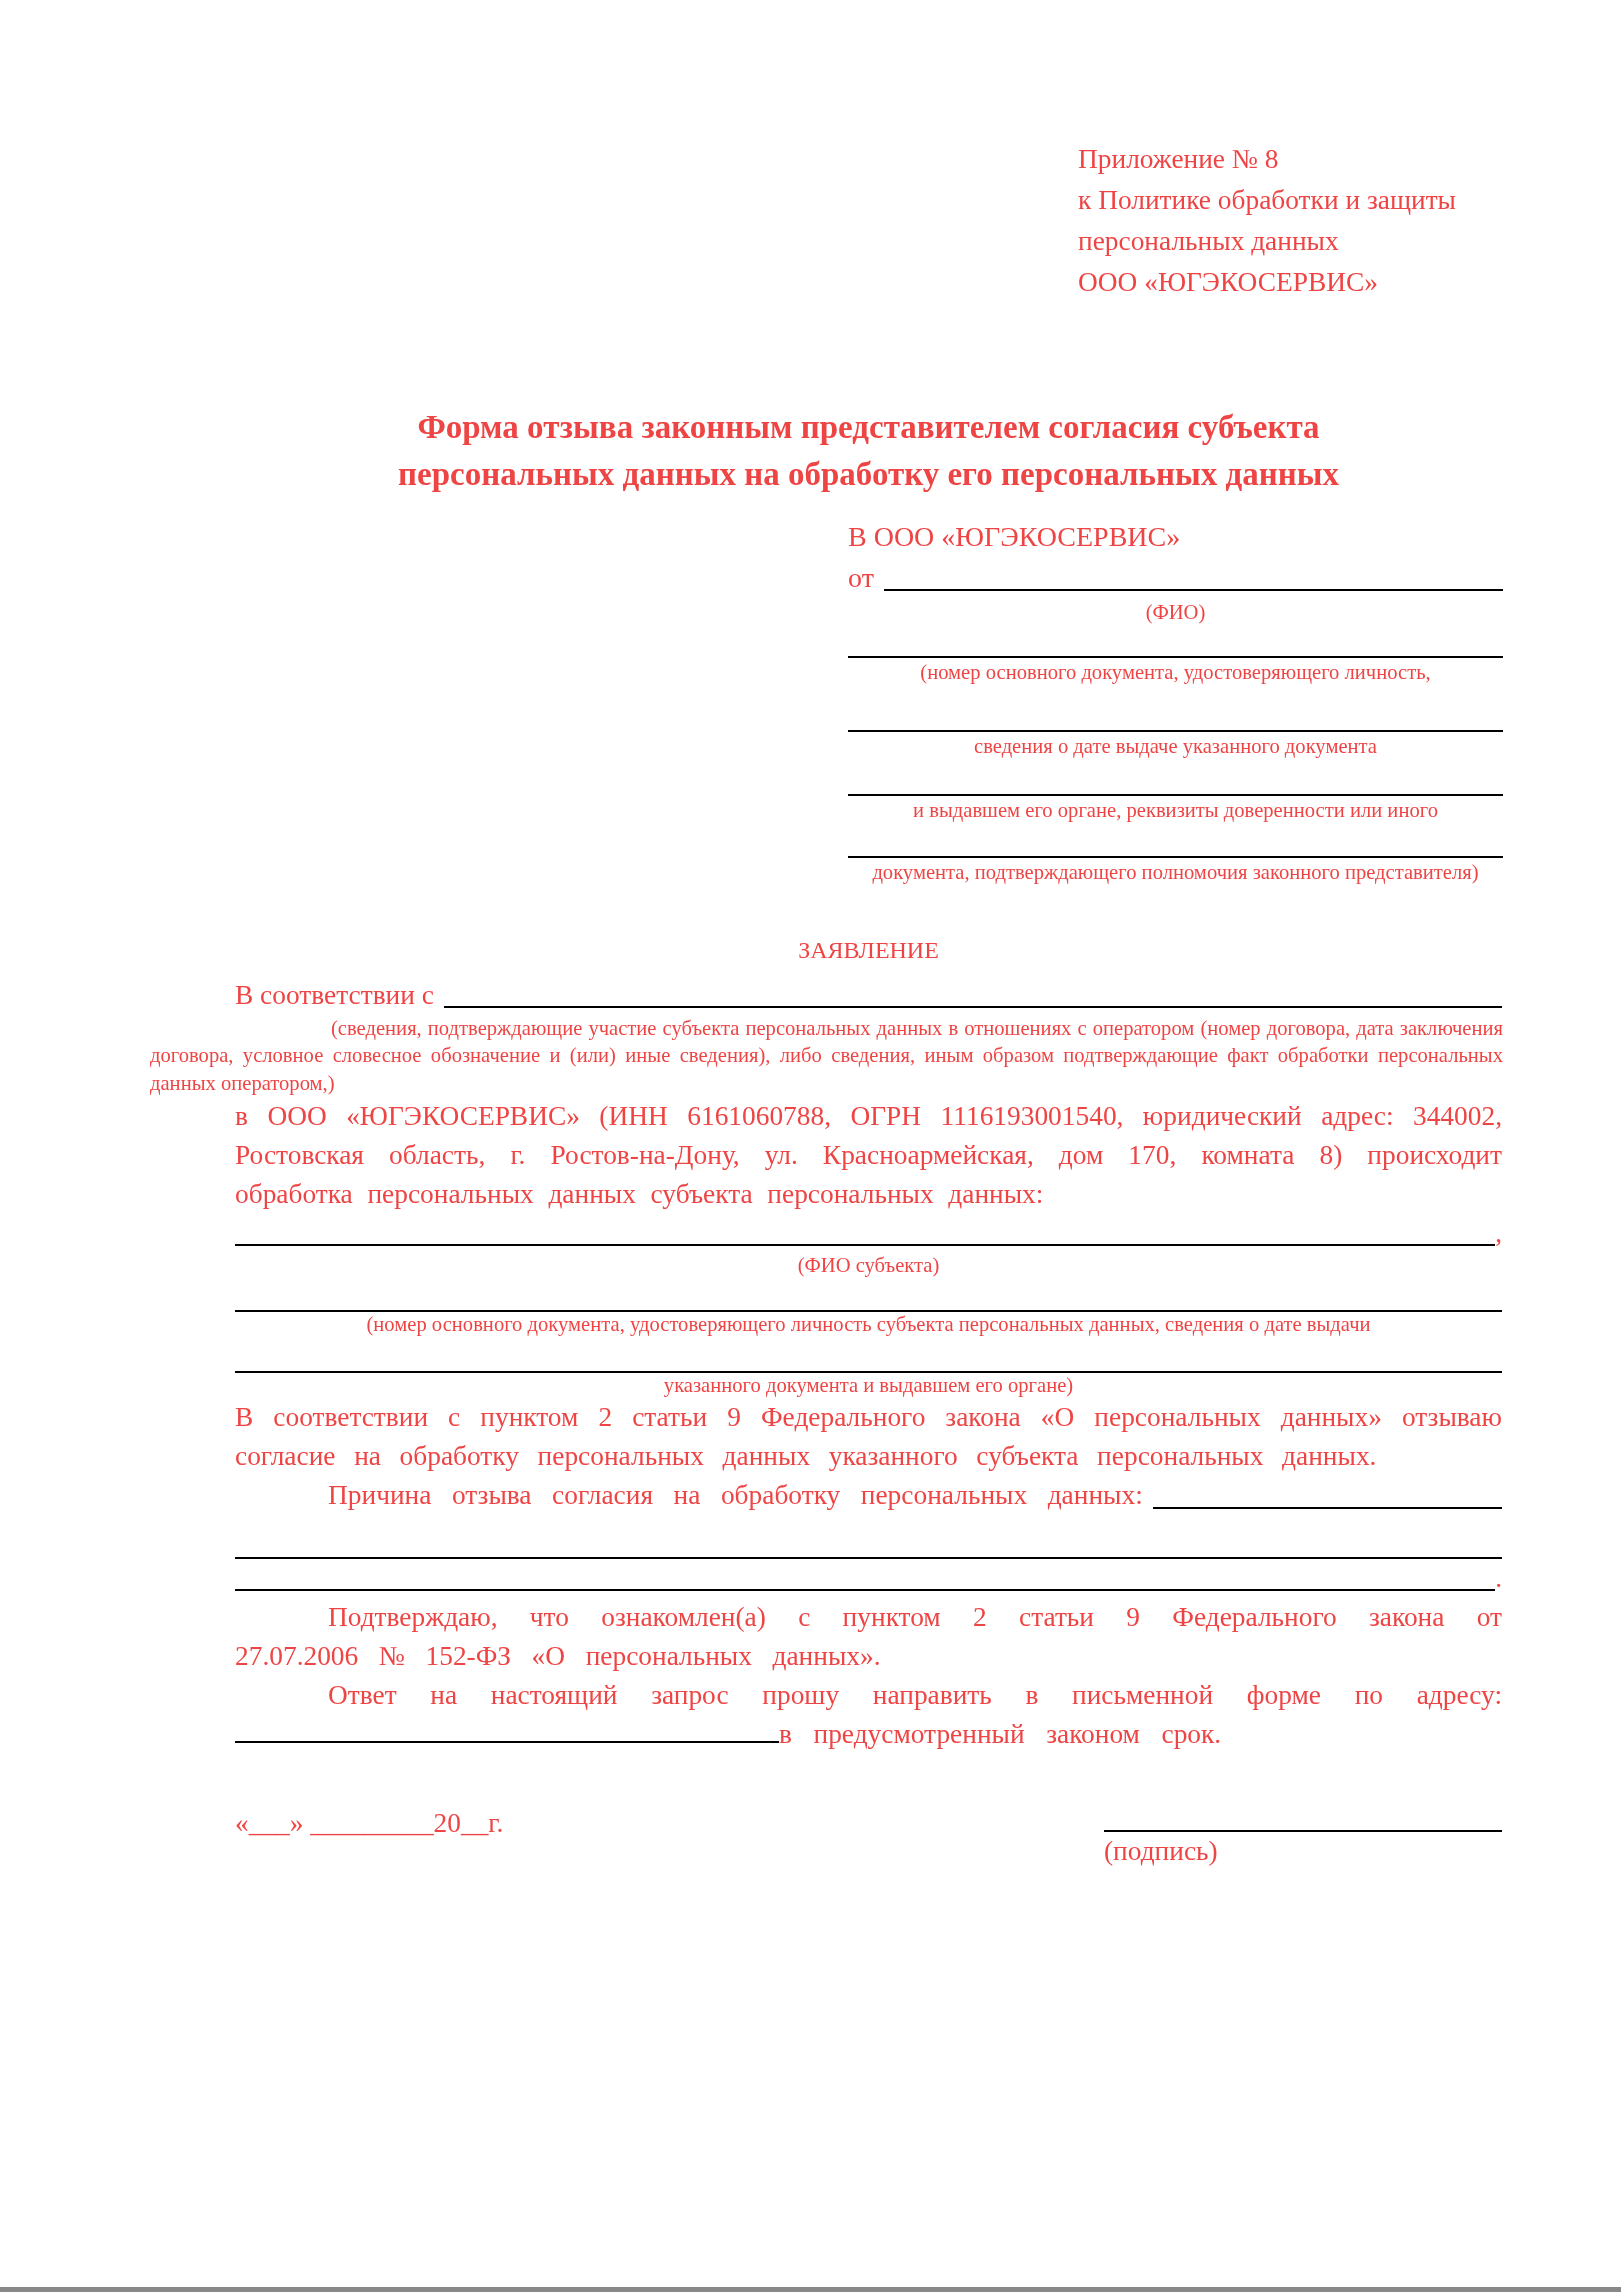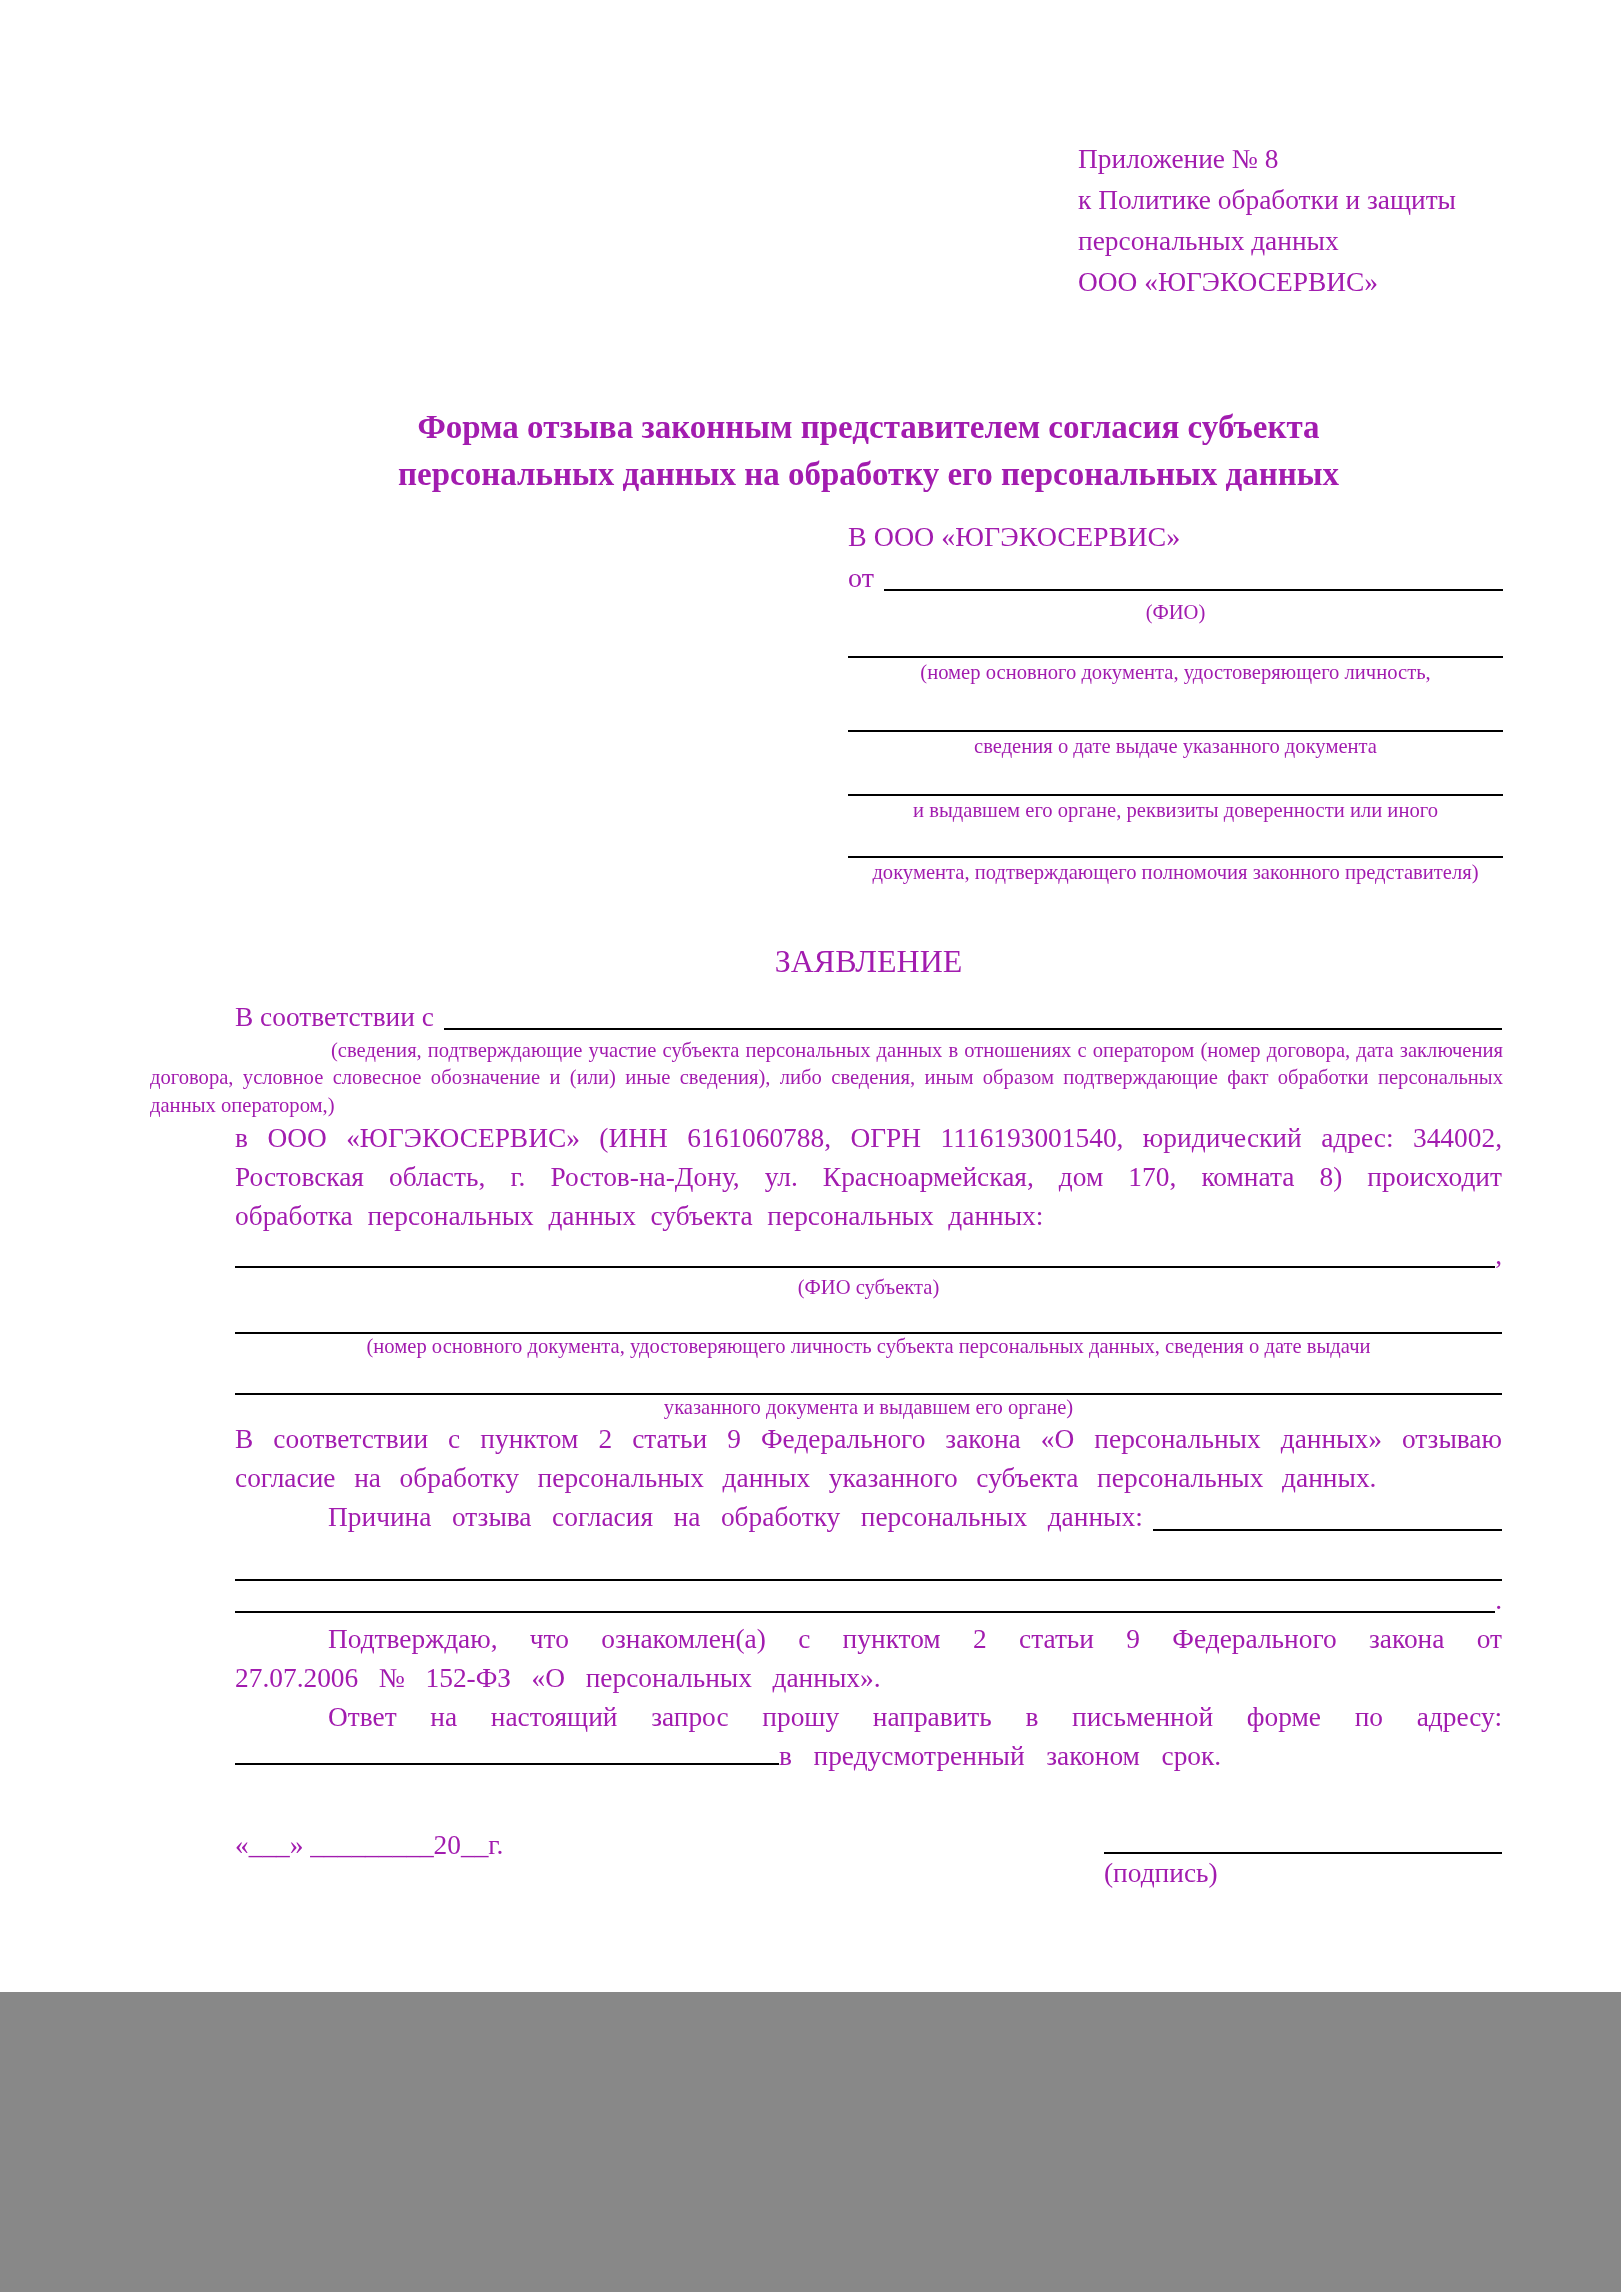--- a/index.html
+++ b/index.html
@@ -1,21 +1,21 @@
 <!DOCTYPE html>
 <html><head>
 <meta charset="utf-8">
 <style>
   html,body{margin:0;padding:0;background:#888;}
   .page{
     position:relative;
-    width:1621px;height:1992px;
+    width:1621px;height:2287px;
     margin:0 auto;
     background:#ffffff;
-    color:#a21caf;
+    color:#ef4444;
     font-family:"Liberation Serif", serif;
     overflow:hidden;
   }
   
   .header-note{
     position:absolute;left:1078px;top:139px;
     font-size:27.4px;line-height:41px;
     text-align:left;
   }
   
@@ -50,22 +50,22 @@
   .b2{height:43px;}
   .b3{height:33px;}
   .b4{height:31px;}
   
   .main{
     position:absolute;left:235px;top:925px;width:1267px;
     font-size:27.4px;line-height:39px;
     text-align:justify;
   }
   .statement-heading{
-    font-size:32px;line-height:43px;
-    text-align:center;font-weight:normal;margin:15px;
+    font-size:24px;line-height:43px;
+    text-align:center;font-weight:normal;margin:4px;
   }
   .small-note{
     margin-left:-85px;width:1353px;
     font-size:20.6px;line-height:27.4px;
     text-indent:181px;
     text-align:justify;
   }
   .para{margin:0;text-align:justify;}
   .para.indented{text-indent:93px;}
   .ws-op{word-spacing:7.8px;}

